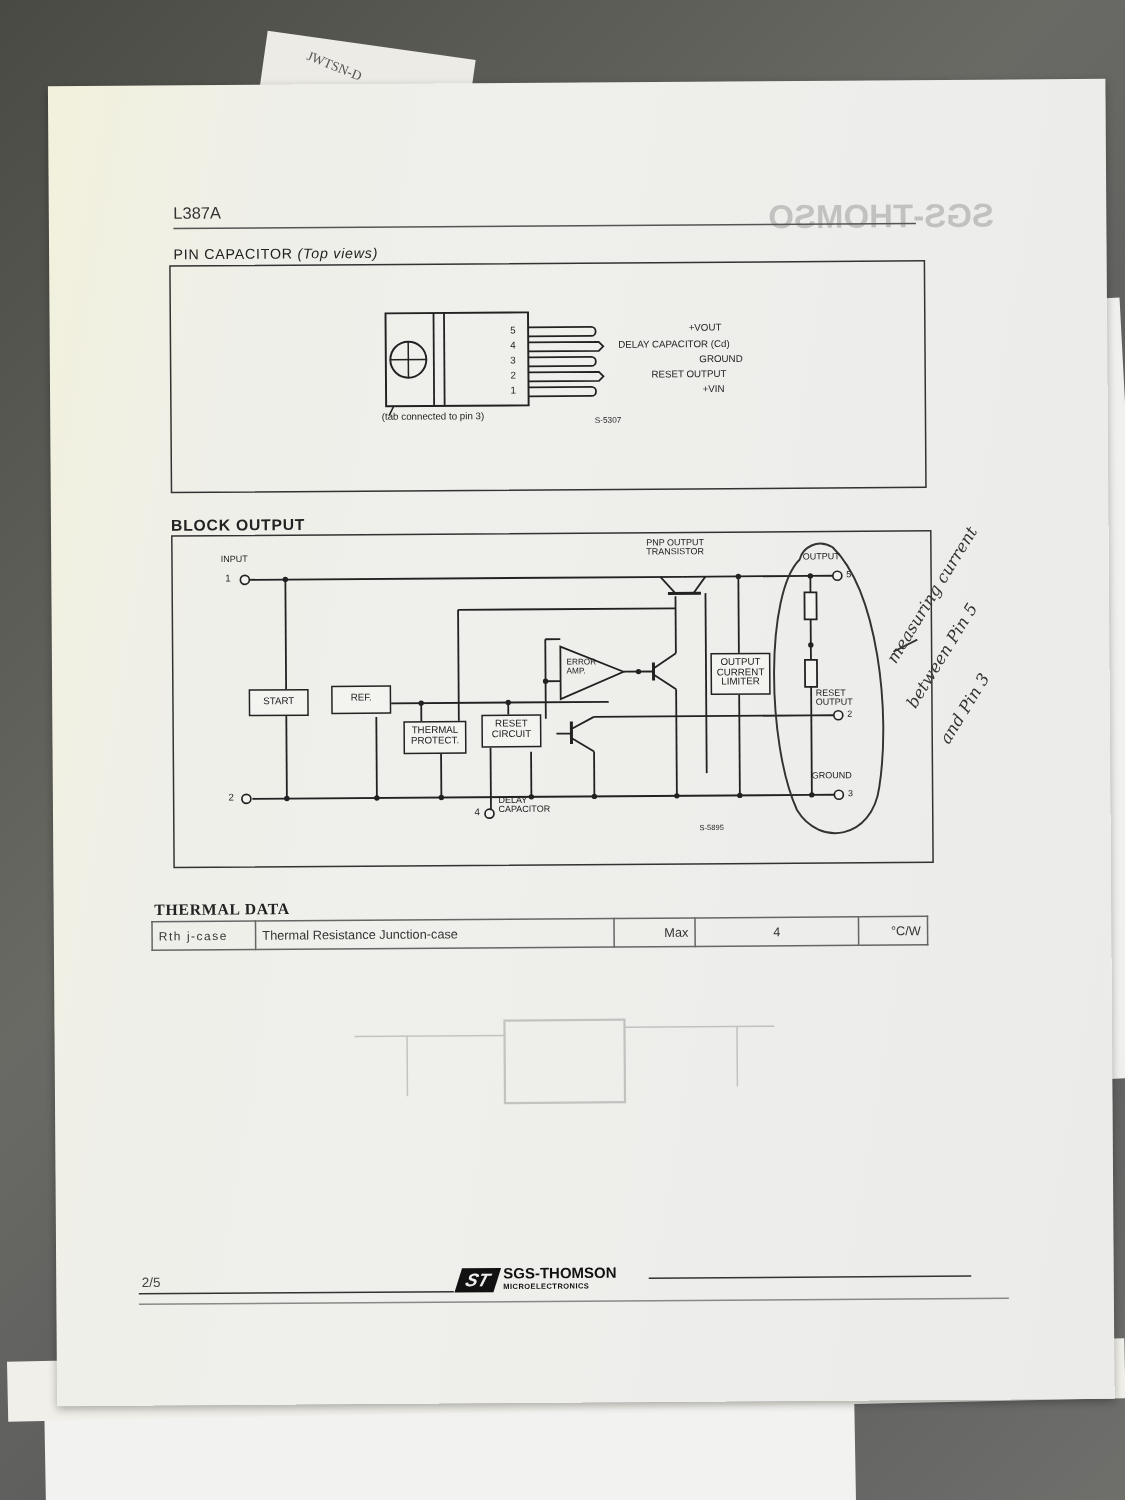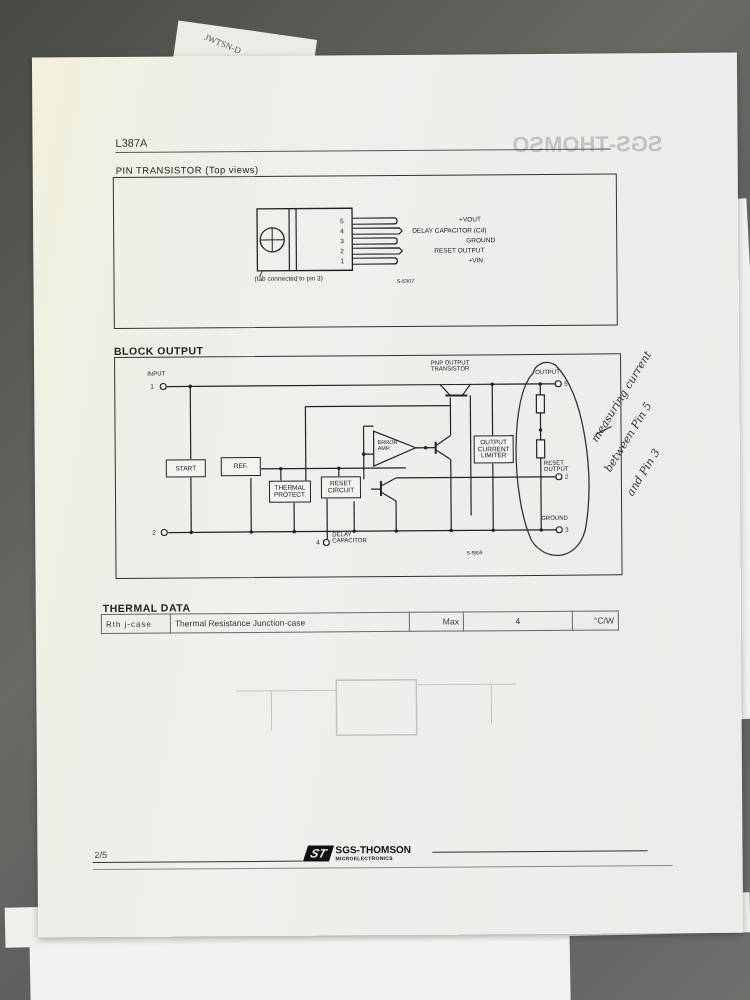--- a/index.html
+++ b/index.html
@@ -8,21 +8,21 @@
   .under1{position:absolute;left:175px;top:30px;width:140px;height:40px;background:#ecebe6;transform:rotate(8deg);}
   .under1 span{position:absolute;left:28px;top:12px;font-family:"Liberation Serif",serif;font-size:9px;color:#555;transform:rotate(14deg);}
   .under2{position:absolute;left:680px;top:200px;width:80px;height:520px;background:#f0f0ee;transform:rotate(-3deg);}
   .under2 span{position:absolute;font-family:"Liberation Serif",serif;font-size:8px;color:#444;}
   .under3{position:absolute;left:30px;top:920px;width:540px;height:90px;background:#f2f2f0;transform:rotate(-1deg);}
   .stack{position:absolute;left:5px;top:900px;width:745px;height:40px;background:#f0efe9;transform:rotate(-1.2deg);}
   .page{position:absolute;left:35px;top:55px;width:705px;height:880px;background:linear-gradient(100deg,#f2f1dc 0%,#efefe9 18%,#efefec 40%,#ebebe9 100%);transform:rotate(-0.4deg);box-shadow:0 2px 6px rgba(0,0,0,.3);}
   .hdr-title{position:absolute;left:83px;top:80px;font-size:11px;color:#333;}
   .hdr-rule{position:absolute;left:83px;top:95px;width:495px;height:1px;background:#555;}
   .sec{position:absolute;font-weight:bold;font-size:10.5px;color:#222;letter-spacing:.5px;}
-  .sec .light{font-weight:normal;}
+  .sec .light{font-weight:normal;font-style:italic;}
   .box{position:absolute;border:1.3px solid #333;}
   .lbl{position:absolute;font-size:6.5px;color:#222;white-space:nowrap;line-height:1;}
   .blk{position:absolute;border:1.4px solid #222;background:#f3f3f0;font-size:6.5px;color:#222;text-align:center;display:flex;align-items:center;justify-content:center;line-height:1.05;}
   table.th{position:absolute;left:65px;top:557px;width:518px;border-collapse:collapse;font-size:8.5px;color:#333;}
   table.th td{border:1px solid #666;padding:3px 4px;height:12px;}
   .foot-page{position:absolute;left:57px;top:793px;font-size:9px;color:#444;}
   .foot-rule1{position:absolute;left:55px;top:805px;width:210px;height:1.2px;background:#333;}
   .foot-rule2{position:absolute;left:395px;top:797px;width:215px;height:1.2px;background:#333;}
   .foot-rule3{position:absolute;left:55px;top:812px;width:580px;height:1px;background:#888;}
   .logo{position:absolute;left:268px;top:790px;display:flex;align-items:center;gap:4px;}
@@ -59,21 +59,21 @@
     <line x1="265" y1="35" x2="265" y2="75" stroke="#000"></line>
   </svg>
   <svg class="ghost" style="left:480px;top:70px;" width="150" height="40">
     <text x="0" y="28" font-size="22" font-weight="bold" fill="#000" transform="scale(-1,1) translate(-150,0)">SGS-THOMSON</text>
   </svg>
 
   <div class="hdr-title">L387A</div>
   <div class="hdr-rule"></div>
 
   <div class="sec" style="left:83px;top:108px;font-size:9.5px;font-weight:normal;">
-    <span>PIN TRANSISTOR</span>
+    <span>PIN CAPACITOR</span>
     <span class="light">(Top views)</span>
   </div>
   <div class="box" style="left:80px;top:120px;width:502px;height:150px;">
     <svg width="502" height="150" style="position:absolute;left:0;top:0;">
       <rect x="143" y="32" width="95" height="62" fill="none" stroke="#222" stroke-width="1.3"></rect>
       <line x1="175" y1="32" x2="175" y2="94" stroke="#222" stroke-width="1.2"></line>
       <line x1="182" y1="32" x2="182" y2="94" stroke="#222" stroke-width="1.2"></line>
       <circle cx="158" cy="63" r="12" fill="none" stroke="#222" stroke-width="1.3"></circle>
       <line x1="146" y1="63" x2="170" y2="63" stroke="#222"></line>
       <line x1="158" y1="51" x2="158" y2="75" stroke="#222"></line>
@@ -207,21 +207,21 @@
     <div class="blk" style="left:153px;top:124px;width:40px;height:20px;">THERMAL PROTECT.</div>
     <div class="blk" style="left:205px;top:120px;width:38px;height:20px;">RESET CIRCUIT</div>
     <div class="lbl" style="left:262px;top:84px;font-size:5.5px;width:24px;white-space:normal;">ERROR AMP.</div>
     <div class="blk" style="left:358px;top:80px;width:38px;height:26px;">OUTPUT CURRENT LIMITER</div>
   </div>
 
   <div class="note" style="left:565px;top:378px;transform:rotate(-58deg);">measuring current</div>
   <div class="note" style="left:578px;top:408px;transform:rotate(-58deg);">between Pin 5</div>
   <div class="note" style="left:600px;top:432px;transform:rotate(-58deg);">and Pin 3</div>
 
-  <div class="sec" style="left:67px;top:545px;">THERMAL DATA</div>
+  <div class="sec" style="left:67px;top:545px;font-family:Liberation Serif, serif;">THERMAL DATA</div>
   <table class="th">
     <tbody>
         <tr>
       <td style="width:60px;font-size:8px;letter-spacing:1px;">Rth j-case</td>
       <td style="width:230px;">Thermal Resistance Junction-case</td>
       <td style="width:45px;text-align:right;">Max</td>
       <td style="width:100px;text-align:center;">4</td>
       <td style="text-align:right;">°C/W</td>
     </tr>
   </tbody>

